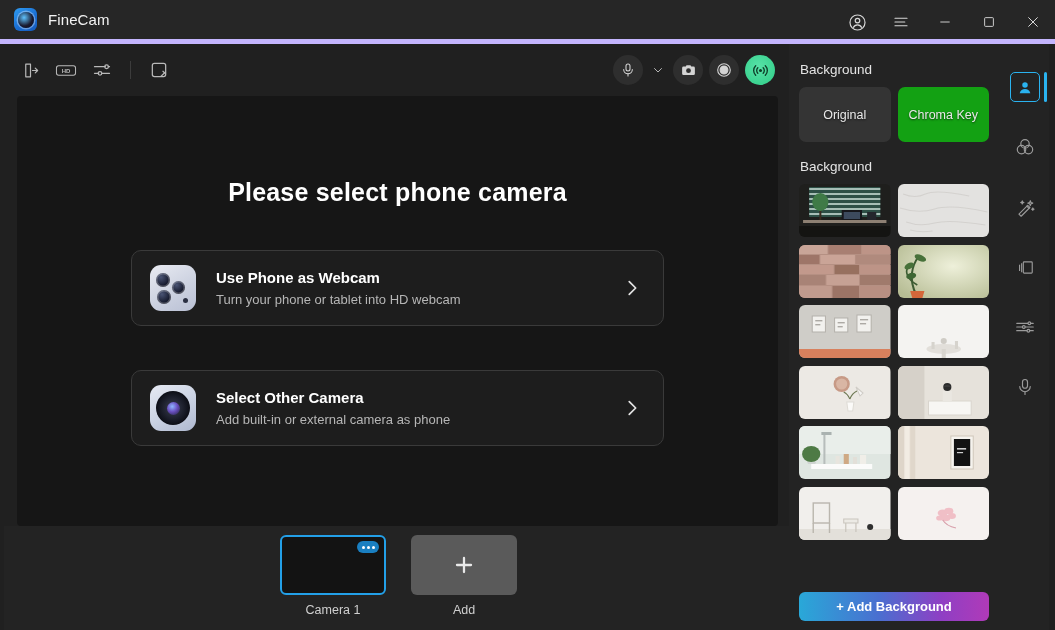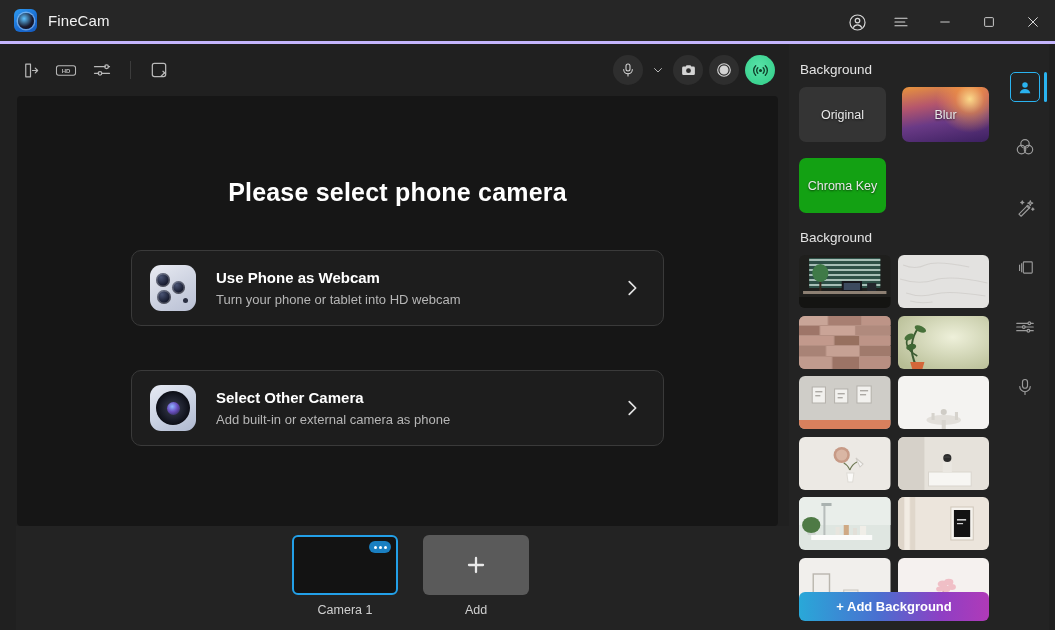--- a/index.html
+++ b/index.html
@@ -10,21 +10,21 @@
     overflow: hidden;
     color: #e8e8e8;
     -webkit-font-smoothing: antialiased;
   }
   #app { position: relative; width: 1055px; height: 630px; background: #202020; }
 
   
   .titlebar {
     position: absolute; top: 0; left: 0; width: 1055px; height: 44px;
     background: #262626;
-    border-bottom: 3px solid #c4b5fd;
+    border-bottom: 5px solid #c4b5fd;
     display: flex; align-items: center;
   }
   .logo-wrap { margin-left: 14px; display: flex; align-items: center; }
   .logo {
     width: 23px; height: 23px; border-radius: 6px;
     background: linear-gradient(145deg, #2f9bf0 0%, #1a6fd4 55%, #1559bb 100%);
     display: flex; align-items: center; justify-content: center;
     position: relative; overflow: hidden;
   }
   .logo .shutter {
@@ -123,21 +123,21 @@
     width: 13px; height: 13px; border-radius: 50%;
     background: radial-gradient(circle at 40% 35%, #8fb7ff 0%, #6a4fc0 45%, #1b1f33 100%);
   }
   .card-text { margin-left: 20px; flex: 1; }
   .card-title { font-size: 15px; font-weight: bold; color: #ffffff; line-height: 1.35; }
   .card-sub { font-size: 13px; color: #b6b6b6; margin-top: 3px; line-height: 1.35; }
   .card-arrow { color: #e2e2e2; display: flex; align-items: center; }
 
   
   .strip {
-    position: absolute; left: 16px; top: 526px; width: 789px; height: 104px;
+    position: absolute; left: 4px; top: 526px; width: 789px; height: 104px;
     background: #232323;
     display: flex; align-items: flex-start; justify-content: center; gap: 25px;
     padding-top: 9px;
   }
   .cam-item { display: flex; flex-direction: column; align-items: center; }
   .cam-thumb {
     width: 106px; height: 60px; border-radius: 6px; position: relative;
   }
   .cam-thumb.selected { background: #131313; border: 2px solid #23a0e8; }
   .cam-thumb.add {
@@ -152,21 +152,21 @@
   .dots-badge i { width: 3px; height: 3px; border-radius: 50%; background: #ffffff; display: block; }
   .cam-label { margin-top: 8px; font-size: 12.5px; color: #cfcfcf; }
 
   
   .rpanel {
     position: absolute; left: 789px; top: 44px; width: 212px; height: 586px;
     background: #232323; padding: 12px 12px 0 10px; overflow: hidden;
   }
   .sect-title { font-size: 13.5px; color: #e4e4e4; margin: 6px 0 10px 1px; }
   .sect-title.second { margin-top: 17px; }
-  .mode-grid { display: grid; grid-template-columns: 1fr 1fr; gap: 16px; }
+  .mode-grid { display: grid; grid-template-columns: 1fr 1fr; gap: 7px; }
   .mode {
     height: 55px; border-radius: 7px; position: relative;
     display: flex; align-items: center; justify-content: center;
     font-size: 12.5px; color: #e9e9e9; overflow: hidden;
   }
   .mode span { position: relative; z-index: 2; text-shadow: 0 1px 2px rgba(0,0,0,.6); }
   .m-original { background: #343434; }
   .m-blur {
     background:
       radial-gradient(circle at 78% 22%, rgba(255,225,140,.95) 0%, rgba(255,160,60,.55) 18%, rgba(0,0,0,0) 42%),
@@ -384,23 +384,20 @@
       <div class="cam-label">Add</div>
     </div>
   </div>
 
   <div class="rpanel">
     <div class="sect-title">Background</div>
 
     <div class="mode-grid">
       <div class="mode m-original">
         <span>Original</span>
-      </div>
-      <div class="mode m-blur">
-        <span>Blur</span>
       </div>
       <div class="mode m-chroma">
         <span>Chroma Key</span>
       </div>
     </div>
 
     <div class="sect-title second">Background</div>
 
     <div class="bg-grid">
 

